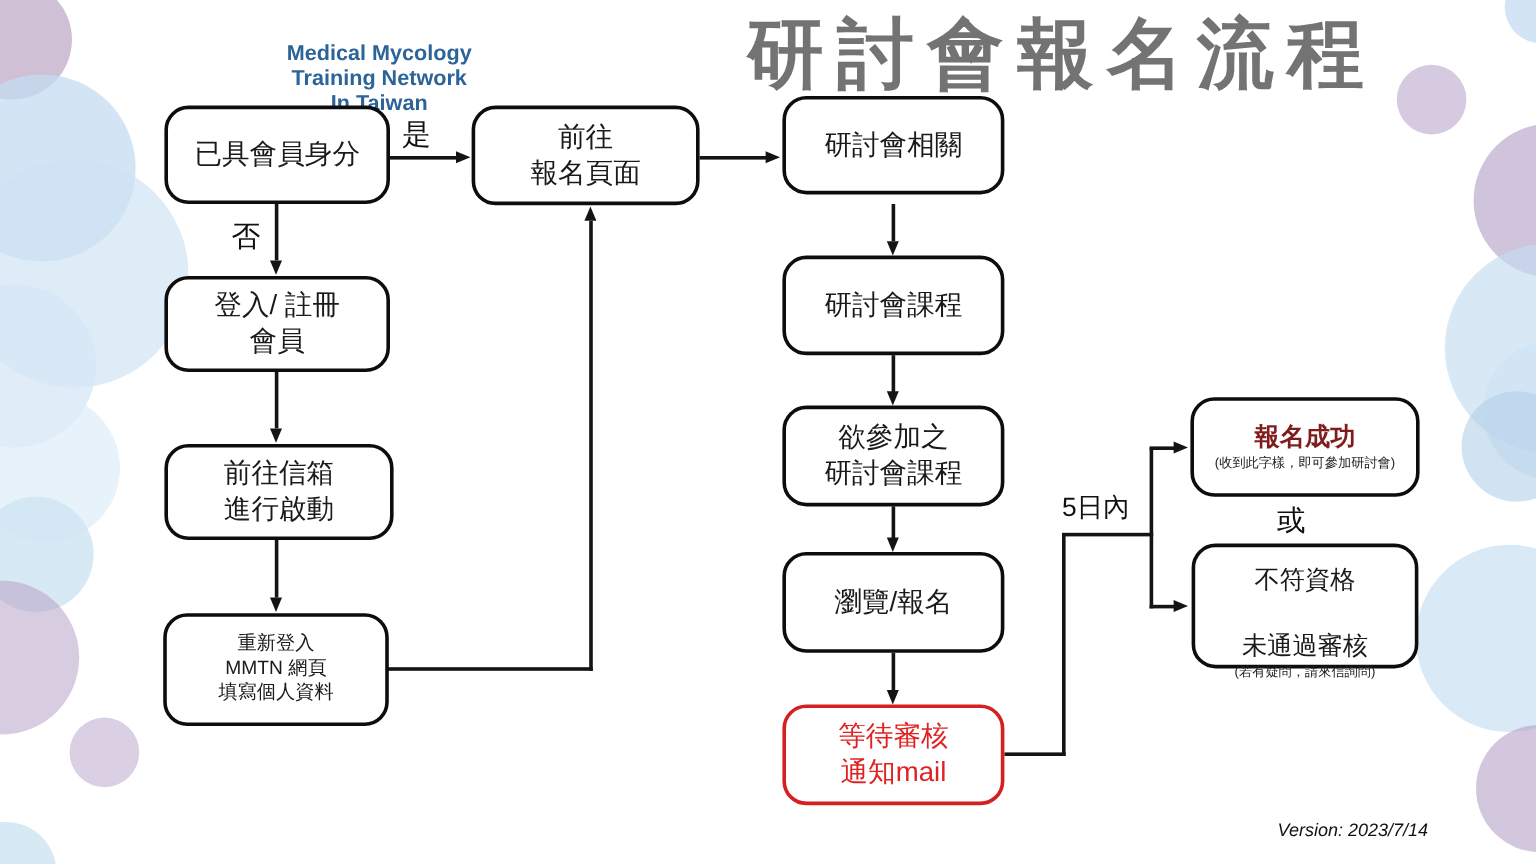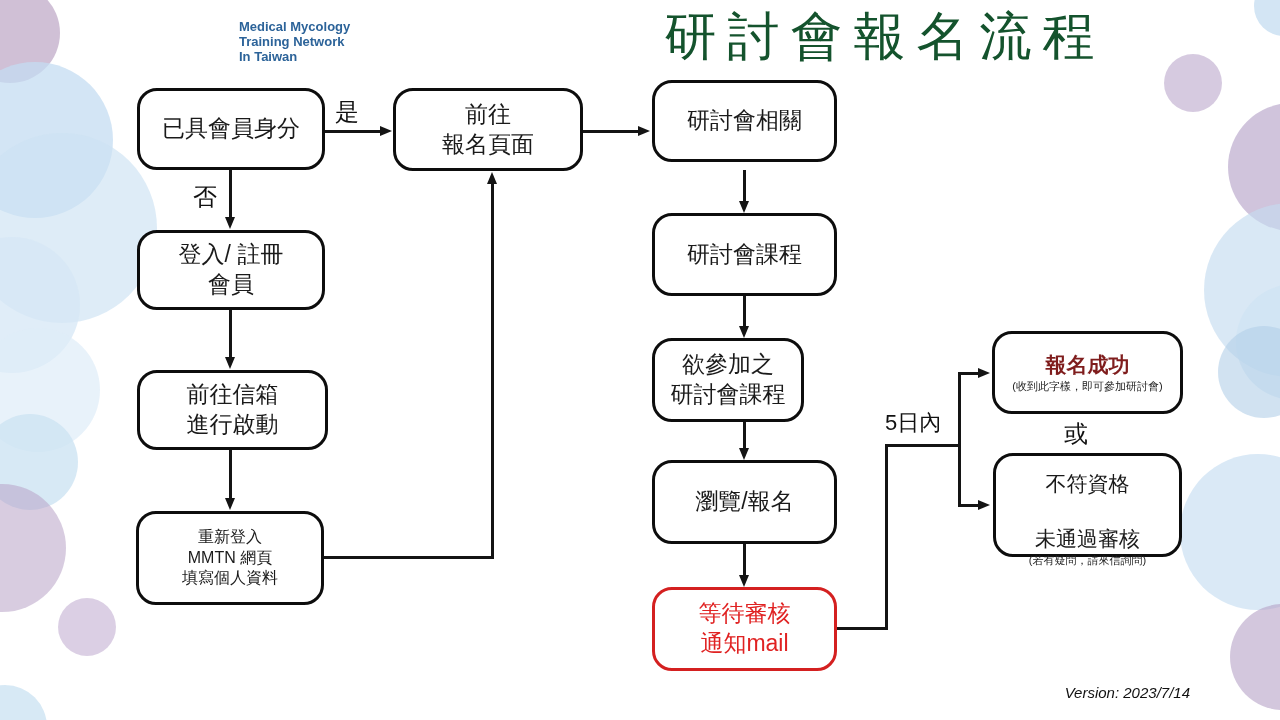--- a/index.html
+++ b/index.html
@@ -5,22 +5,22 @@
   * { margin:0; padding:0; box-sizing:border-box; }
   body { font-family:"Liberation Sans", sans-serif; background:#ffffff; }
   .stage { position:relative; width:1280px; height:720px; overflow:hidden; background:#ffffff; }
 
   
   .circ { position:absolute; border-radius:50%; z-index:0; }
 
   
   .logo { position:absolute; left:230px; top:10px; display:flex; align-items:flex-start; z-index:2; }
   .logo-acronym { font-family:"DejaVu Serif", serif; font-weight:bold; font-size:56px; line-height:1.0; color:#1C3E6B; letter-spacing:0px; }
-  .logo-tagline { display:flex; flex-direction:column; margin-left:9px; margin-top:9px; font-size:13px; font-weight:bold; line-height:1.16; color:#2C6399; }
-  .page-title { position:absolute; left:592px; top:2px; width:586px; text-align:center; white-space:nowrap; font-size:52px; font-weight:normal; letter-spacing:11px; color:#14532d; z-index:2; }
+  .logo-tagline { display:flex; flex-direction:column; margin-left:9px; margin-top:24px; font-size:18px; font-weight:bold; line-height:1.16; color:#2C6399;text-align:center; }
+  .page-title { position:absolute; left:592px; top:2px; width:586px; text-align:center; white-space:nowrap; font-size:64px; font-weight:bold; letter-spacing:11px; color:#737373; z-index:2; }
 
   
   .node { position:absolute; background:#ffffff; border:3px solid #0d0d0d; border-radius:20px;
           display:flex; flex-direction:column; align-items:center; justify-content:center;
           text-align:center; font-size:23px; color:#1a1a1a; line-height:1.3; z-index:2; }
   .node.small-font { font-size:16px; }
   .node.red { border-color:#D42020; color:#E02222; }
   .success-title { font-size:21px; font-weight:bold; color:#7f1d1d; }
   .reject-line { font-size:21px;margin-top:28px; }
   .caption { font-size:11px; color:#222222; margin-top:2px; line-height:1.25; }
@@ -96,21 +96,21 @@
   <div class="node small-font" style="left:136px;top:511px;width:188px;height:94px">
     <span>重新登入</span>
     <span>MMTN 網頁</span>
     <span>填寫個人資料</span>
   </div>
 
   <div class="node" style="left:652px;top:213px;width:185px;height:83px">
     <span>研討會課程</span>
   </div>
 
-  <div class="node" style="left:652px;top:338px;width:152px;height:84px">
+  <div class="node" style="left:652px;top:338px;width:185px;height:84px">
     <span>欲參加之</span>
     <span>研討會課程</span>
   </div>
 
   <div class="node" style="left:652px;top:460px;width:185px;height:84px">
     <span>瀏覽/報名</span>
   </div>
 
   <div class="node red" style="left:652px;top:587px;width:185px;height:84px">
     <span>等待審核</span>

